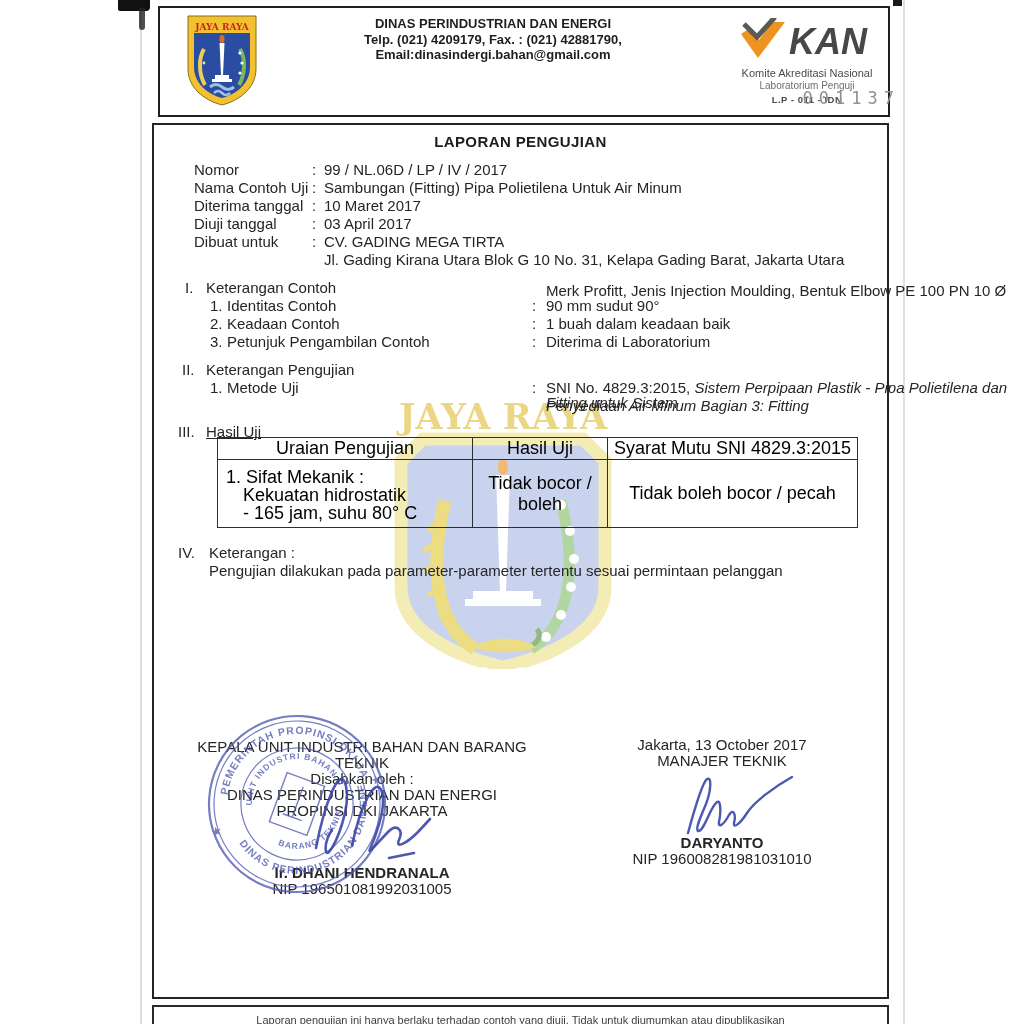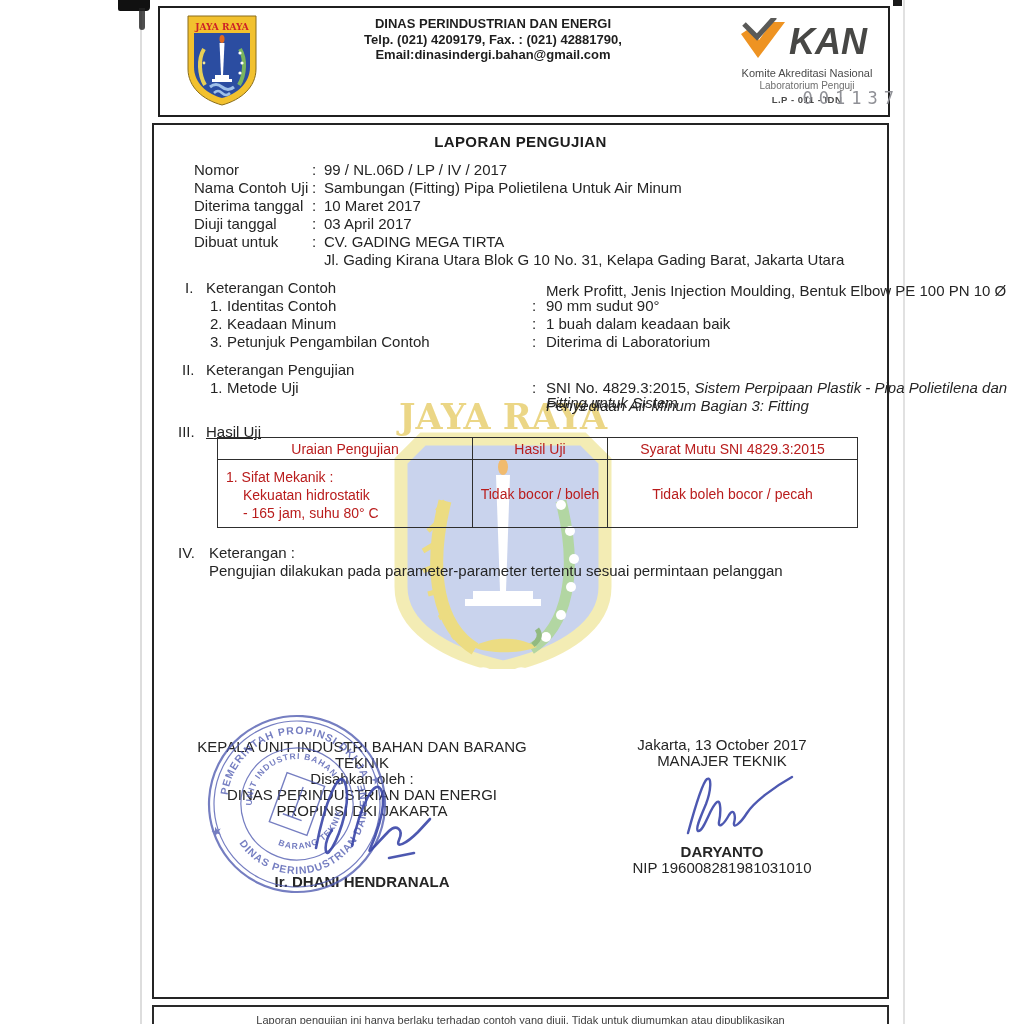--- a/index.html
+++ b/index.html
@@ -42,33 +42,33 @@
   .t12{font-size:15px;line-height:15px;color:#252525;}
   .m-label{left:40px;width:120px;}
   .m-colon{left:158px;}
   .m-value{left:170px;width:560px;}
   .i-colon{left:378px;}
   .i-value{left:392px;width:340px;}
   .it{font-style:italic;}
   .underl{text-decoration:underline;}
 
   table.results{position:absolute;left:63px;top:312px;width:640px;border-collapse:collapse;table-layout:fixed;background:transparent;}
-  table.results th,table.results td{border:1.5px solid #2e2e2e;font-weight:normal;font-size:14px;color:#b91c1c;padding:0;background:transparent;}
+  table.results th,table.results td{border:1.5px solid #2e2e2e;font-weight:normal;font-size:18px;color:#000000;padding:0;background:transparent;}
   table.results th{height:22px;text-align:center;}
   table.results td{height:68px;vertical-align:middle;text-align:center;}
   td.c1{text-align:left !important;padding:6px 4px 4px 8px !important;vertical-align:middle;}
   td.c1 .ln{line-height:18px;}
   td.c1 .ind{padding-left:17px;}
 
   
   .sig-left{position:absolute;left:38px;top:614px;width:340px;text-align:center;z-index:2;}
   .sig-left div{line-height:16px;}
   .sig-right{position:absolute;left:468px;top:612px;width:200px;text-align:center;z-index:2;}
   .sig-right div{line-height:16px;}
-  .sig-name{font-weight:bold;margin-top:9px;}
+  .sig-name{font-weight:bold;margin-top:0;}
   .gapL{height:46px;}
   .gapR{height:66px;}
   .stamp{position:absolute;left:45px;top:588px;width:196px;height:182px;z-index:3;opacity:.78;}
   .ink-left{position:absolute;left:140px;top:623px;width:150px;height:118px;z-index:4;}
   .ink-right{position:absolute;left:520px;top:644px;width:125px;height:74px;z-index:4;}
 
   .watermark{position:absolute;left:233px;top:268px;width:232px;height:276px;z-index:0;}
   .content-layer{position:relative;z-index:1;}
 
   
@@ -180,21 +180,21 @@
 
     <div class="abs t12" style="left:31px;top:155px">I.</div>
     <div class="abs t12" style="left:52px;top:155px">Keterangan Contoh</div>
 
     <div class="abs t12" style="left:56px;top:173px">1.</div>
     <div class="abs t12" style="left:73px;top:173px">Identitas Contoh</div>
     <div class="abs t12 i-colon" style="top:173px">:</div>
     <div class="abs t12 i-value" style="top:158px;width:470px">Merk Profitt, Jenis Injection Moulding, Bentuk Elbow  PE 100  PN 10  Ø 90 mm sudut 90°</div>
 
     <div class="abs t12" style="left:56px;top:191px">2.</div>
-    <div class="abs t12" style="left:73px;top:191px">Keadaan Minum</div>
+    <div class="abs t12" style="left:73px;top:191px">Keadaan Contoh</div>
     <div class="abs t12 i-colon" style="top:191px">:</div>
     <div class="abs t12 i-value" style="top:191px">1 buah dalam keadaan baik</div>
 
     <div class="abs t12" style="left:56px;top:209px">3.</div>
     <div class="abs t12" style="left:73px;top:209px">Petunjuk Pengambilan Contoh</div>
     <div class="abs t12 i-colon" style="top:209px">:</div>
     <div class="abs t12 i-value" style="top:209px">Diterima di Laboratorium</div>
 
     <div class="abs t12" style="left:28px;top:237px">II.</div>
     <div class="abs t12" style="left:52px;top:237px">Keterangan Pengujian</div>
@@ -237,20 +237,21 @@
     <div class="abs t12" style="left:55px;top:420px">Keterangan  :</div>
     <div class="abs t12" style="left:55px;top:438px;width:600px">Pengujian dilakukan pada parameter-parameter tertentu sesuai permintaan pelanggan</div>
 
     <div class="sig-left t12">
       <div>KEPALA UNIT INDUSTRI BAHAN DAN BARANG TEKNIK</div>
       <div>Disahkan oleh  :</div>
       <div>DINAS PERINDUSTRIAN DAN ENERGI</div>
       <div>PROPINSI DKI JAKARTA</div>
       <div class="gapL"></div>
       <div class="sig-name">Ir. DHANI HENDRANALA</div>
+      <div>NIP 196501081992031005</div>
     </div>
 
     <div class="sig-right t12">
       <div>Jakarta,  13 October 2017</div>
       <div>MANAJER TEKNIK</div>
       <div class="gapR"></div>
       <div class="sig-name">DARYANTO</div>
       <div>NIP 196008281981031010</div>
     </div>
 

